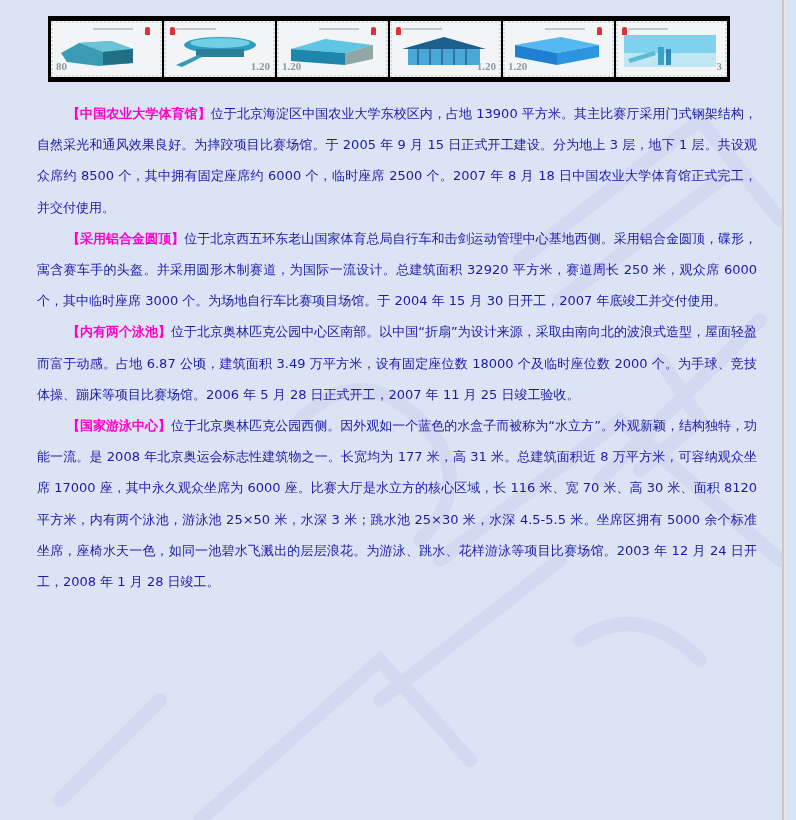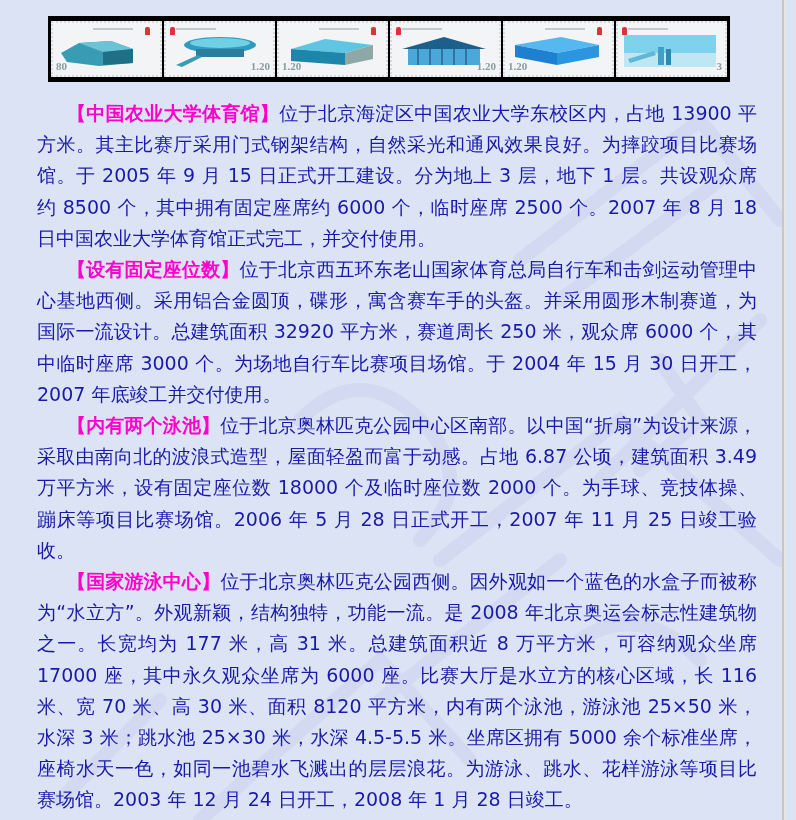--- a/index.html
+++ b/index.html
@@ -97,21 +97,21 @@
       height: 2px;
       width: 40px;
       background: #c4c9cc;
     }
 
     .content {
       position: absolute;
       left: 37px;
       top: 98px;
       width: 720px;
-      font-size: 19px;
+      font-size: 13px;
       line-height: 31.2px;
       color: #1a1aa8;
       text-align: justify;
     }
     .para {
       margin: 0;
       text-indent: 30px;
     }
     .title {
       color: #ff00cc;
@@ -205,19 +205,19 @@
         <rect x="34" y="12" width="6" height="18" fill="#3fa0c8"></rect>
         <rect x="42" y="14" width="5" height="16" fill="#2e8ab4"></rect>
         <path d="M4 24 L30 16 L32 20 L6 28 Z" fill="#5fb9d6"></path>
       </svg>
       <span class="denom right">3</span>
     </div>
   </div>
 
   <div class="content">
     <p class="para"><span class="title">【中国农业大学体育馆】</span><span>位于北京海淀区中国农业大学东校区内，占地 13900 平方米。其主比赛厅采用门式钢架结构，自然采光和通风效果良好。为摔跤项目比赛场馆。于 2005 年 9 月 15 日正式开工建设。分为地上 3 层，地下 1 层。共设观众席约 8500 个，其中拥有固定座席约 6000 个，临时座席 2500 个。2007 年 8 月 18 日中国农业大学体育馆正式完工，并交付使用。</span></p>
-    <p class="para"><span class="title">【设有固定座位数】</span><span>位于北京西五环东老山国家体育总局自行车和击剑运动管理中心基地西侧。采用铝合金圆顶，碟形，寓含赛车手的头盔。并采用圆形木制赛道，为国际一流设计。总建筑面积 32920 平方米，赛道周长 250 米，观众席 6000 个，其中临时座席 3000 个。为场地自行车比赛项目场馆。于 2004 年 15 月 30 日开工，2007 年底竣工并交付使用。</span></p>
+    <p class="para"><span class="title">【采用铝合金圆顶】</span><span>位于北京西五环东老山国家体育总局自行车和击剑运动管理中心基地西侧。采用铝合金圆顶，碟形，寓含赛车手的头盔。并采用圆形木制赛道，为国际一流设计。总建筑面积 32920 平方米，赛道周长 250 米，观众席 6000 个，其中临时座席 3000 个。为场地自行车比赛项目场馆。于 2004 年 15 月 30 日开工，2007 年底竣工并交付使用。</span></p>
     <p class="para"><span class="title">【内有两个泳池】</span><span>位于北京奥林匹克公园中心区南部。以中国“折扇”为设计来源，采取由南向北的波浪式造型，屋面轻盈而富于动感。占地 6.87 公顷，建筑面积 3.49 万平方米，设有固定座位数 18000 个及临时座位数 2000 个。为手球、竞技体操、蹦床等项目比赛场馆。2006 年 5 月 28 日正式开工，2007 年 11 月 25 日竣工验收。</span></p>
     <p class="para"><span class="title">【国家游泳中心】</span><span>位于北京奥林匹克公园西侧。因外观如一个蓝色的水盒子而被称为“水立方”。外观新颖，结构独特，功能一流。是 2008 年北京奥运会标志性建筑物之一。长宽均为 177 米，高 31 米。总建筑面积近 8 万平方米，可容纳观众坐席 17000 座，其中永久观众坐席为 6000 座。比赛大厅是水立方的核心区域，长 116 米、宽 70 米、高 30 米、面积 8120 平方米，内有两个泳池，游泳池 25×50 米，水深 3 米；跳水池 25×30 米，水深 4.5-5.5 米。坐席区拥有 5000 余个标准坐席，座椅水天一色，如同一池碧水飞溅出的层层浪花。为游泳、跳水、花样游泳等项目比赛场馆。2003 年 12 月 24 日开工，2008 年 1 月 28 日竣工。</span></p>
   </div>
 </div>
 
 <div class="edge"></div>
 
 </body></html>

